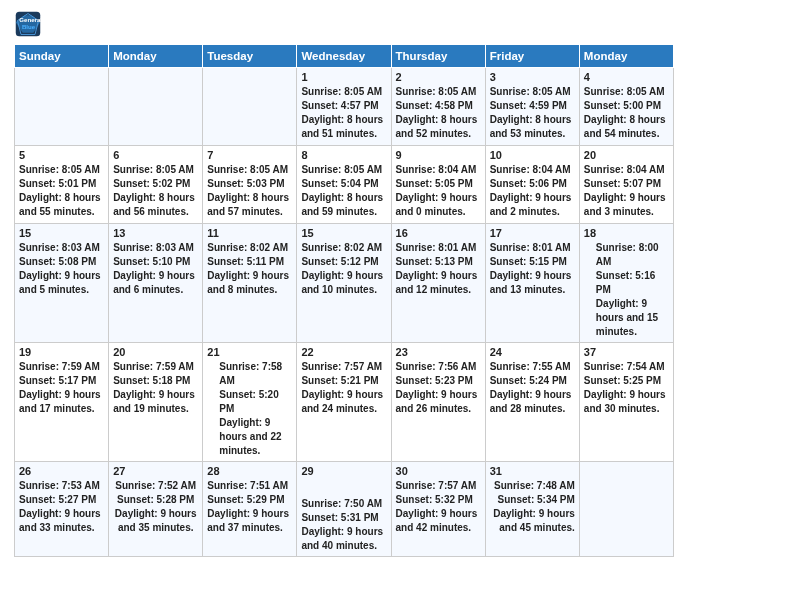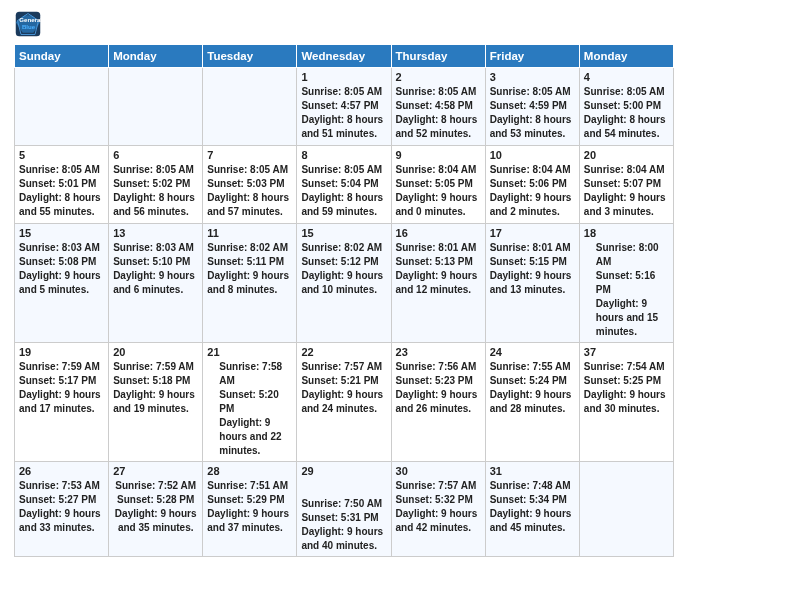--- a/index.html
+++ b/index.html
@@ -311,21 +311,21 @@
 Daylight: 9 hours and 40 minutes.</div>
           </td>
           <td>
             <span class="day-num">30</span>
             <div class="day-info" style="white-space: pre-line;">Sunrise: 7:57 AM
 Sunset: 5:32 PM
 Daylight: 9 hours and 42 minutes.</div>
           </td>
           <td>
             <span class="day-num">31</span>
-            <div class="day-info" style="white-space: pre-line;">Sunrise: 7:48 AM
+            <div class="day-info" style="white-space: pre-line; text-align: right;">Sunrise: 7:48 AM
 Sunset: 5:34 PM
 Daylight: 9 hours and 45 minutes.</div>
           </td>
           <td></td>
         </tr>
       </tbody>
   </table>
 </div>
 
 </body></html>

